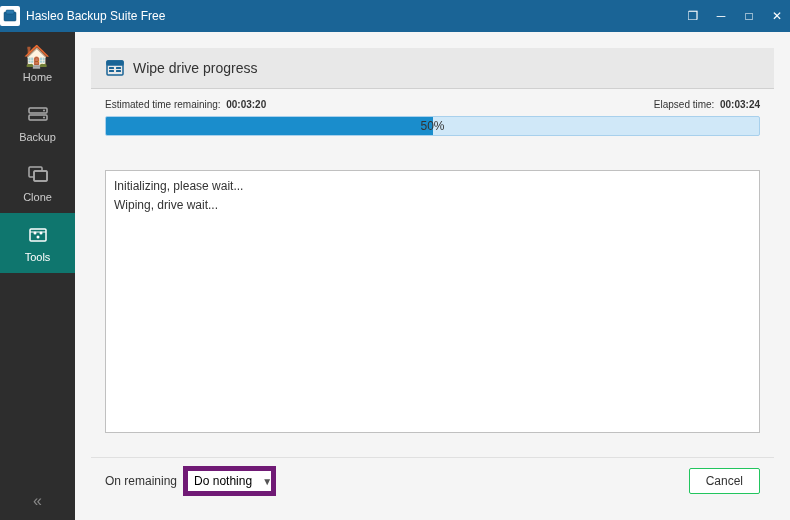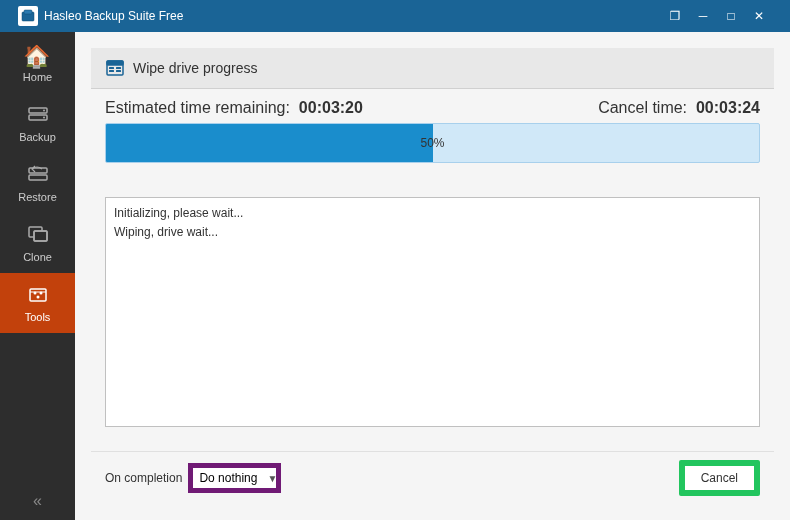--- a/index.html
+++ b/index.html
@@ -12,21 +12,21 @@
       overflow: hidden;
     }
 
     
     .title-bar {
       width: 100%;
       height: 32px;
       background: #1a6496;
       display: flex;
       align-items: center;
-      padding: 0 18px;
+      padding: 0 0;
       color: white;
       user-select: none;
     }
     .title-bar-icon {
       width: 20px;
       height: 20px;
       margin-right: 6px;
       background: #fff;
       border-radius: 2px;
       display: flex;
@@ -76,21 +76,21 @@
       width: 100%;
       display: flex;
       flex-direction: column;
       align-items: center;
       padding: 10px 0;
       color: #cccccc;
       cursor: pointer;
       position: relative;
     }
     .sidebar-item.active {
-      background: #c2410c;
+      background: #0f766e;
       color: white;
     }
     .sidebar-icon {
       font-size: 22px;
       margin-bottom: 3px;
       line-height: 1;
     }
     .sidebar-label {
       font-size: 11px;
       text-align: right;
@@ -142,26 +142,26 @@
 
     
     .progress-section {
       padding: 10px 14px;
       background: #f5f5f5;
     }
     .progress-info {
       display: flex;
       justify-content: space-between;
       margin-bottom: 6px;
-      font-size: 16px;
+      font-size: 10px;
       color: #333;
     }
     .progress-bar-container {
       width: 100%;
-      height: 40px;
+      height: 20px;
       background: #d0e8f8;
       border: 1px solid #a8d0ec;
       border-radius: 2px;
       overflow: hidden;
       position: relative;
     }
     .progress-bar-fill {
       height: 100%;
       background: #1a8dcc;
       transition: width 0.3s;
@@ -226,21 +226,21 @@
       right: 4px;
       top: 50%;
       transform: translateY(-50%);
       pointer-events: none;
       font-size: 10px;
       color: #555;
     }
     .cancel-btn {
       padding: 5px 16px;
       background: white;
-      border: 6px solid #22c55e;
+      border: 1px solid #22c55e;
       font-size: 12px;
       cursor: pointer;
       color: #333;
       border-radius: 2px;
     }
   </style>
 </head>
 <body>
 
 <div class="title-bar">
@@ -273,31 +273,20 @@
           <rect x="2" y="12" width="18" height="5" rx="1" stroke="#aaa" stroke-width="1.5" fill="none"></rect>
           <circle cx="17" cy="7.5" r="1" fill="#aaa"></circle>
           <circle cx="17" cy="14.5" r="1" fill="#aaa"></circle>
         </svg>
       </span>
       <span class="sidebar-label">Backup</span>
     </div>
     <div class="sidebar-item">
       <span class="sidebar-icon" style="font-size:18px;">
         <svg width="22" height="22" viewBox="0 0 22 22" fill="none">
-          <rect x="2" y="5" width="18" height="5" rx="1" stroke="#aaa" stroke-width="1.5" fill="none"></rect>
-          <rect x="2" y="12" width="18" height="5" rx="1" stroke="#aaa" stroke-width="1.5" fill="none"></rect>
-          <path d="M8 3 L5 6 L8 9" stroke="#aaa" stroke-width="1.2" fill="none"></path>
-          <path d="M5 6 Q10 2 15 6" stroke="#aaa" stroke-width="1.2" fill="none"></path>
-        </svg>
-      </span>
-      <span class="sidebar-label">Restore</span>
-    </div>
-    <div class="sidebar-item">
-      <span class="sidebar-icon" style="font-size:18px;">
-        <svg width="22" height="22" viewBox="0 0 22 22" fill="none">
           <rect x="2" y="4" width="13" height="10" rx="1" stroke="#aaa" stroke-width="1.5" fill="none"></rect>
           <rect x="7" y="8" width="13" height="10" rx="1" stroke="#aaa" stroke-width="1.5" fill="#2d2d2d"></rect>
           <rect x="7" y="8" width="13" height="10" rx="1" stroke="#aaa" stroke-width="1.5" fill="none"></rect>
         </svg>
       </span>
       <span class="sidebar-label">Clone</span>
     </div>
     <div class="sidebar-item active">
       <span class="sidebar-icon" style="font-size:18px;">
         <svg width="22" height="22" viewBox="0 0 22 22" fill="none">
@@ -332,38 +321,38 @@
       <span class="panel-header-title">Wipe drive progress</span>
     </div>
 
     <div class="progress-section">
       <div class="progress-info">
         <span>
           <span>Estimated time remaining:</span>
           &nbsp;<strong>00:03:20</strong>
         </span>
         <span>
-          <span>Cancel time:</span>
+          <span>Elapsed time:</span>
           &nbsp;<strong>00:03:24</strong>
         </span>
       </div>
       <div class="progress-bar-container">
         <div class="progress-bar-fill" style="width: 50%;"></div>
         <span class="progress-bar-label">50%</span>
       </div>
     </div>
 
     <div class="log-area">
       <div>Initializing, please wait...</div>
       <div>Wiping, drive wait...</div>
     </div>
 
     <div class="footer">
       <div class="on-completion">
-        <span>On completion</span>
+        <span>On remaining</span>
         <div class="dropdown-wrapper">
           <select class="dropdown-select">
             <option>Do nothing</option>
             <option>Shut down</option>
             <option>Restart</option>
             <option>Hibernate</option>
           </select>
           <span class="dropdown-arrow">▼</span>
         </div>
       </div>

